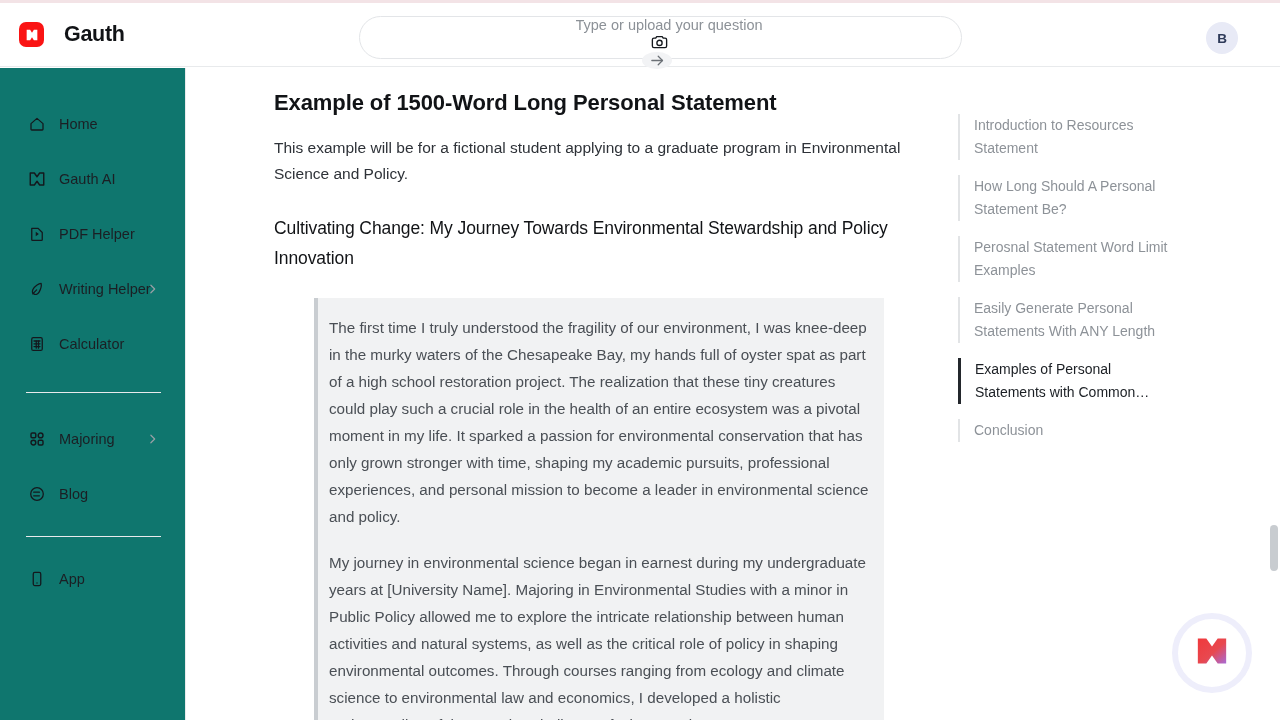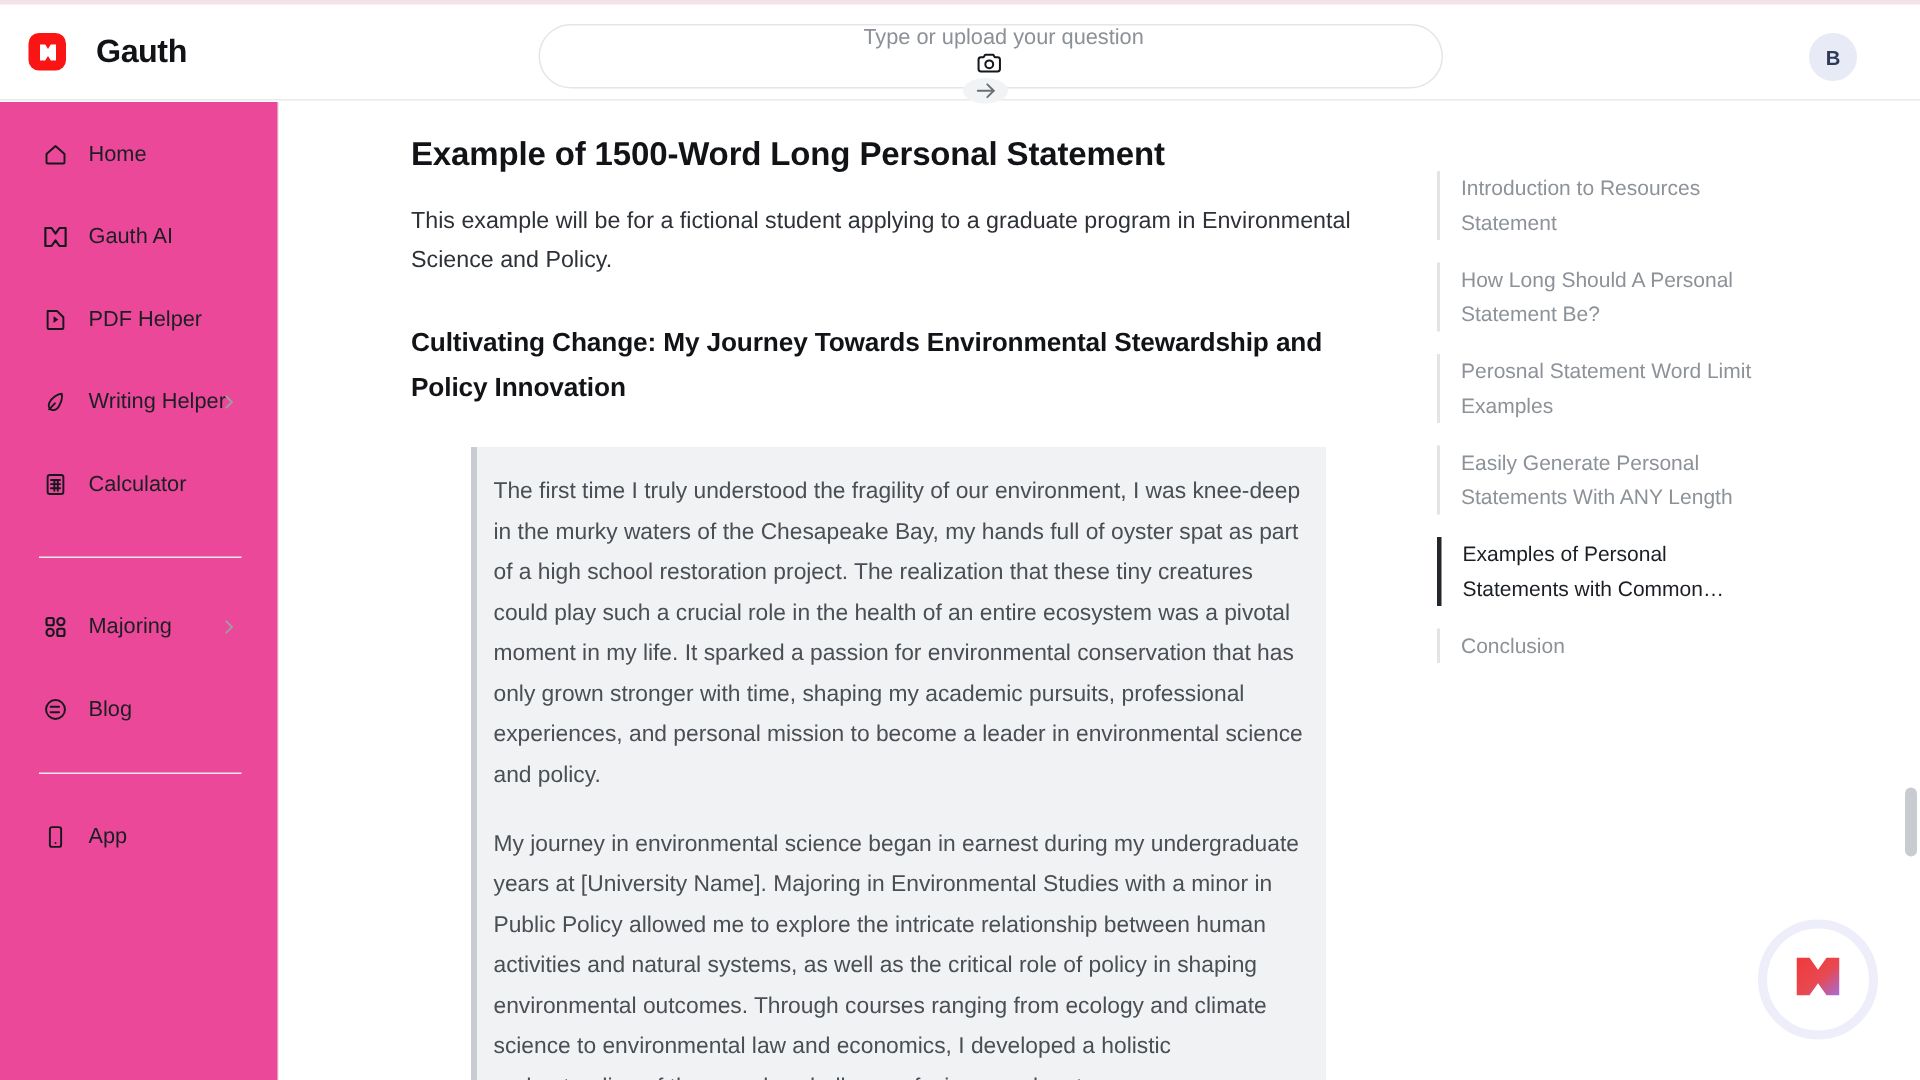--- a/index.html
+++ b/index.html
@@ -79,23 +79,23 @@
     background: #e8eaf6;
     display: flex; align-items: center; justify-content: center;
     font-size: 13.5px; font-weight: 700; color: #2e3a59;
     cursor: pointer;
   }
 
   
   #sidebar {
     position: absolute; top: 68px; left: 0;
     width: 186px; height: 652px;
-    background: #ec4899;
+    background: #0f766e;
     border-right: 1px solid #e8eaec;
-    padding-top: 17px;
+    padding-top: 38px;
     z-index: 20;
   }
   .nav-item {
     display: flex; align-items: center;
     height: 36px;
     margin: 0 14px;
     padding-left: 13px;
     border-radius: 8px;
     cursor: pointer;
     position: relative;
@@ -138,21 +138,21 @@
   #doc-title {
     font-size: 22px; font-weight: 700; color: #111316;
     margin: 0 0 0 0; line-height: 1.4;
     letter-spacing: -0.1px;
   }
   .body-p {
     font-size: 15.5px; color: #2e3238; line-height: 26px;
     margin: 16px 0 0 0;
   }
   #doc-subtitle {
-    font-size: 17.5px; font-weight: 700; color: #111316;
+    font-size: 17.5px; font-weight: 400; color: #111316;
     line-height: 30px; margin: 26px 0 0 0;
     letter-spacing: -0.1px;
   }
   #quote {
     margin-top: 25px;
     background: #f1f2f3;
     border-left: 4px solid #c9cdd1;
     padding: 16px 14px 18px 11px;
   }
   #quote p {

